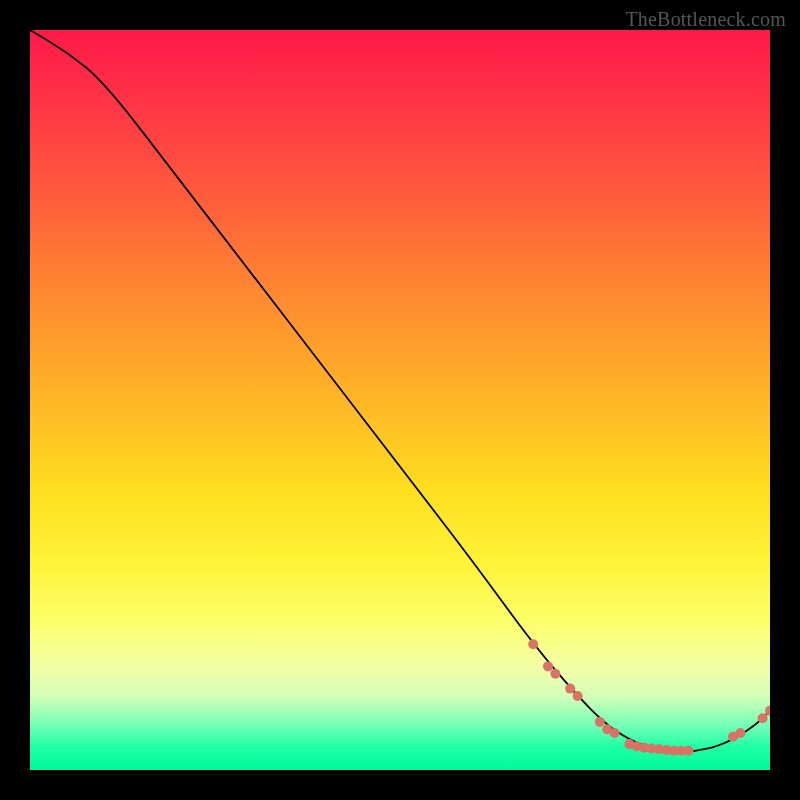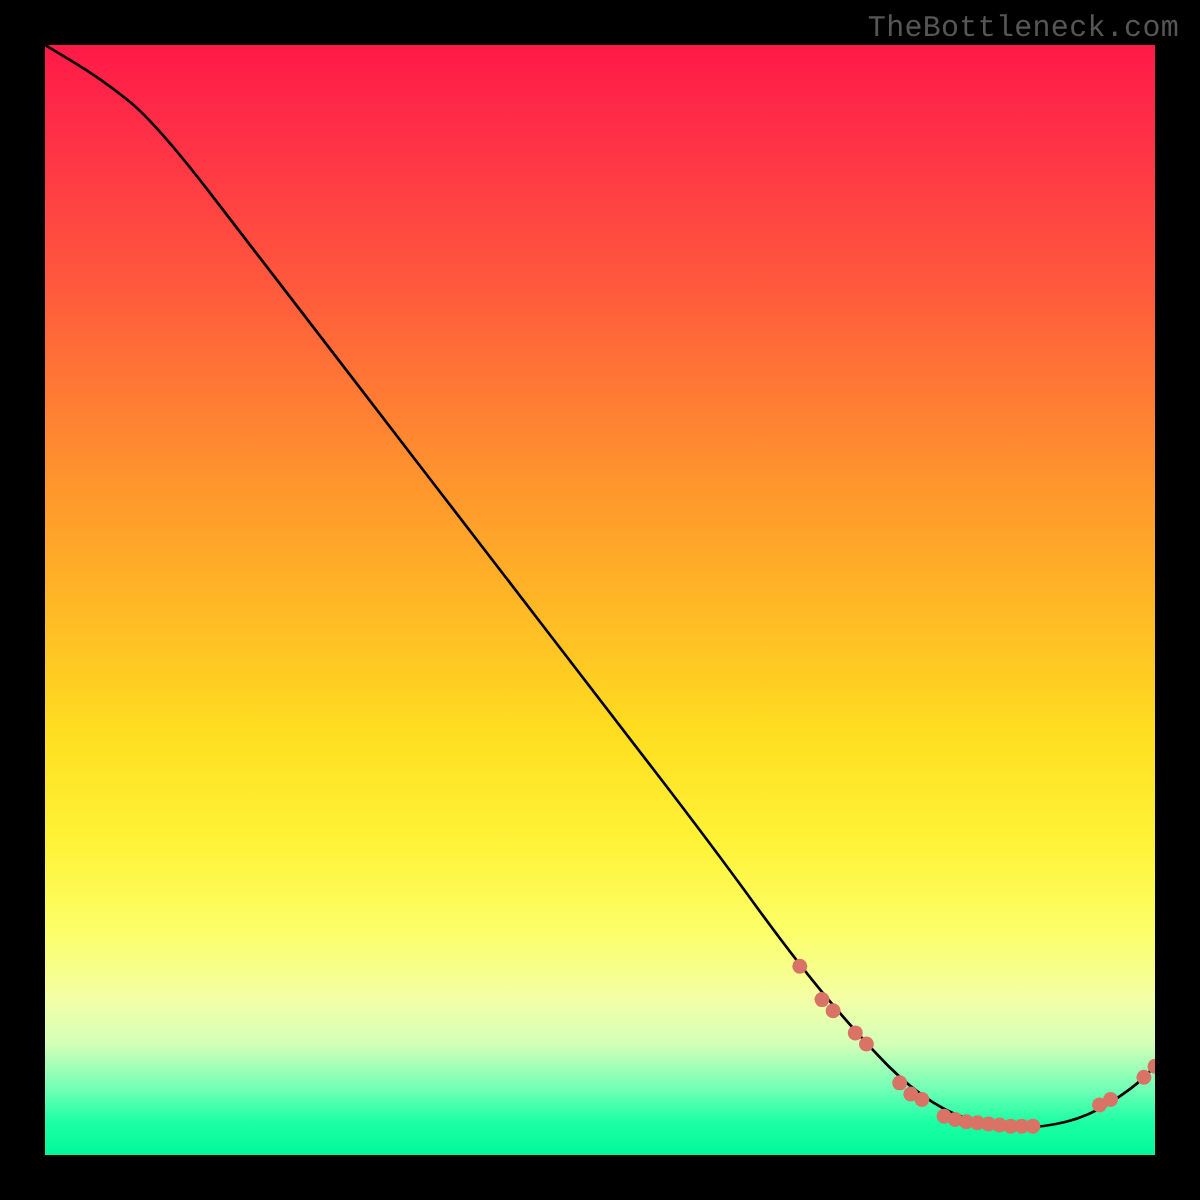--- a/index.html
+++ b/index.html
@@ -7,21 +7,21 @@
   .canvas {
     position: relative;
     width: 800px;
     height: 800px;
     background: #000;
   }
   .watermark {
     position: absolute;
     top: 8px;
     right: 14px;
-    font-family: Liberation Mono, monospace;
+    font-family: Liberation Serif, serif;
     font-size: 20px;
     color: #565656;
     letter-spacing: 0.2px;
   }
   .plot {
     position: absolute;
     left: 30px;
     top: 30px;
     width: 740px;
     height: 740px;

